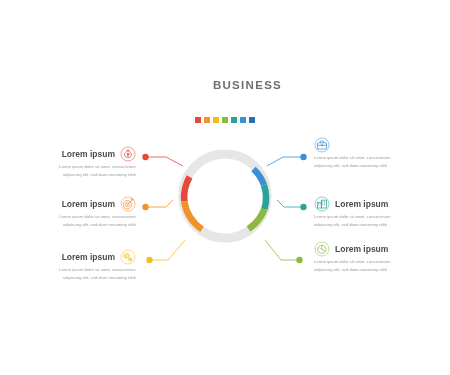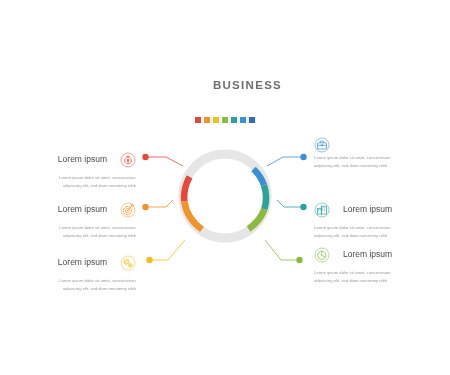--- a/index.html
+++ b/index.html
@@ -62,24 +62,24 @@
     display: block;
   }
 
   
   .item {
     position: absolute;
     width: 118px;
   }
   .item .head {
     font-size: 8.5px;
-    font-weight: normal;
+    font-weight: bold;
     color: #4a4a4a;
     line-height: 11px;
-    margin: 8px;
+    margin: 0;
   }
   .item .sub {
     font-size: 4.2px;
     color: #9a9a9a;
     line-height: 6.4px;
     margin: 2px 0 0 0;
   }
   .item.left {
     text-align: right;
   }

